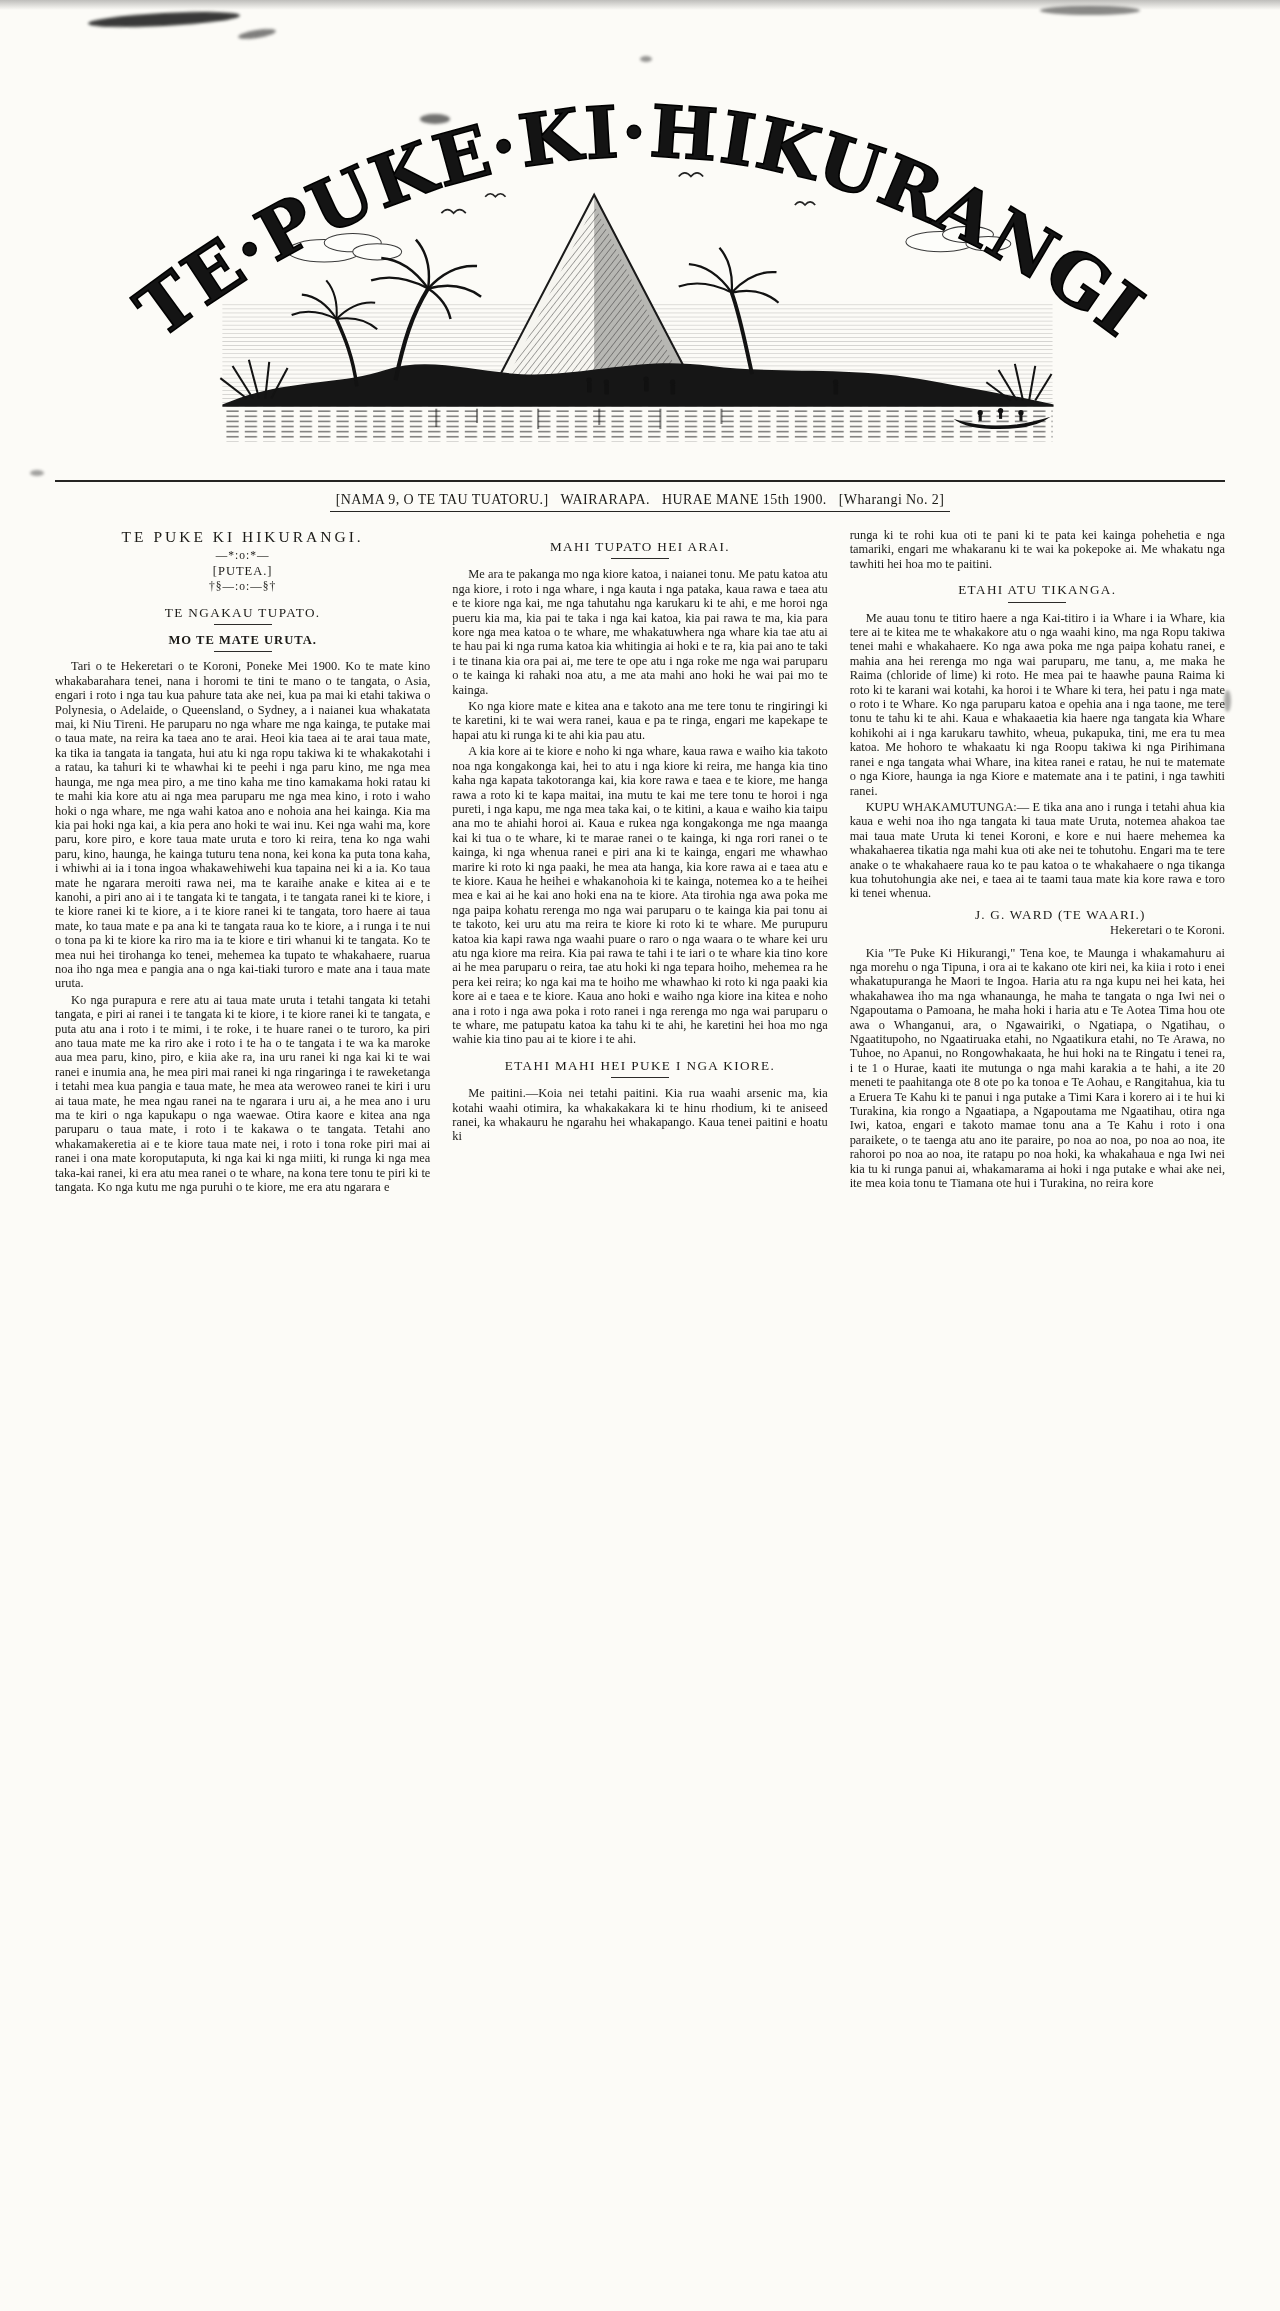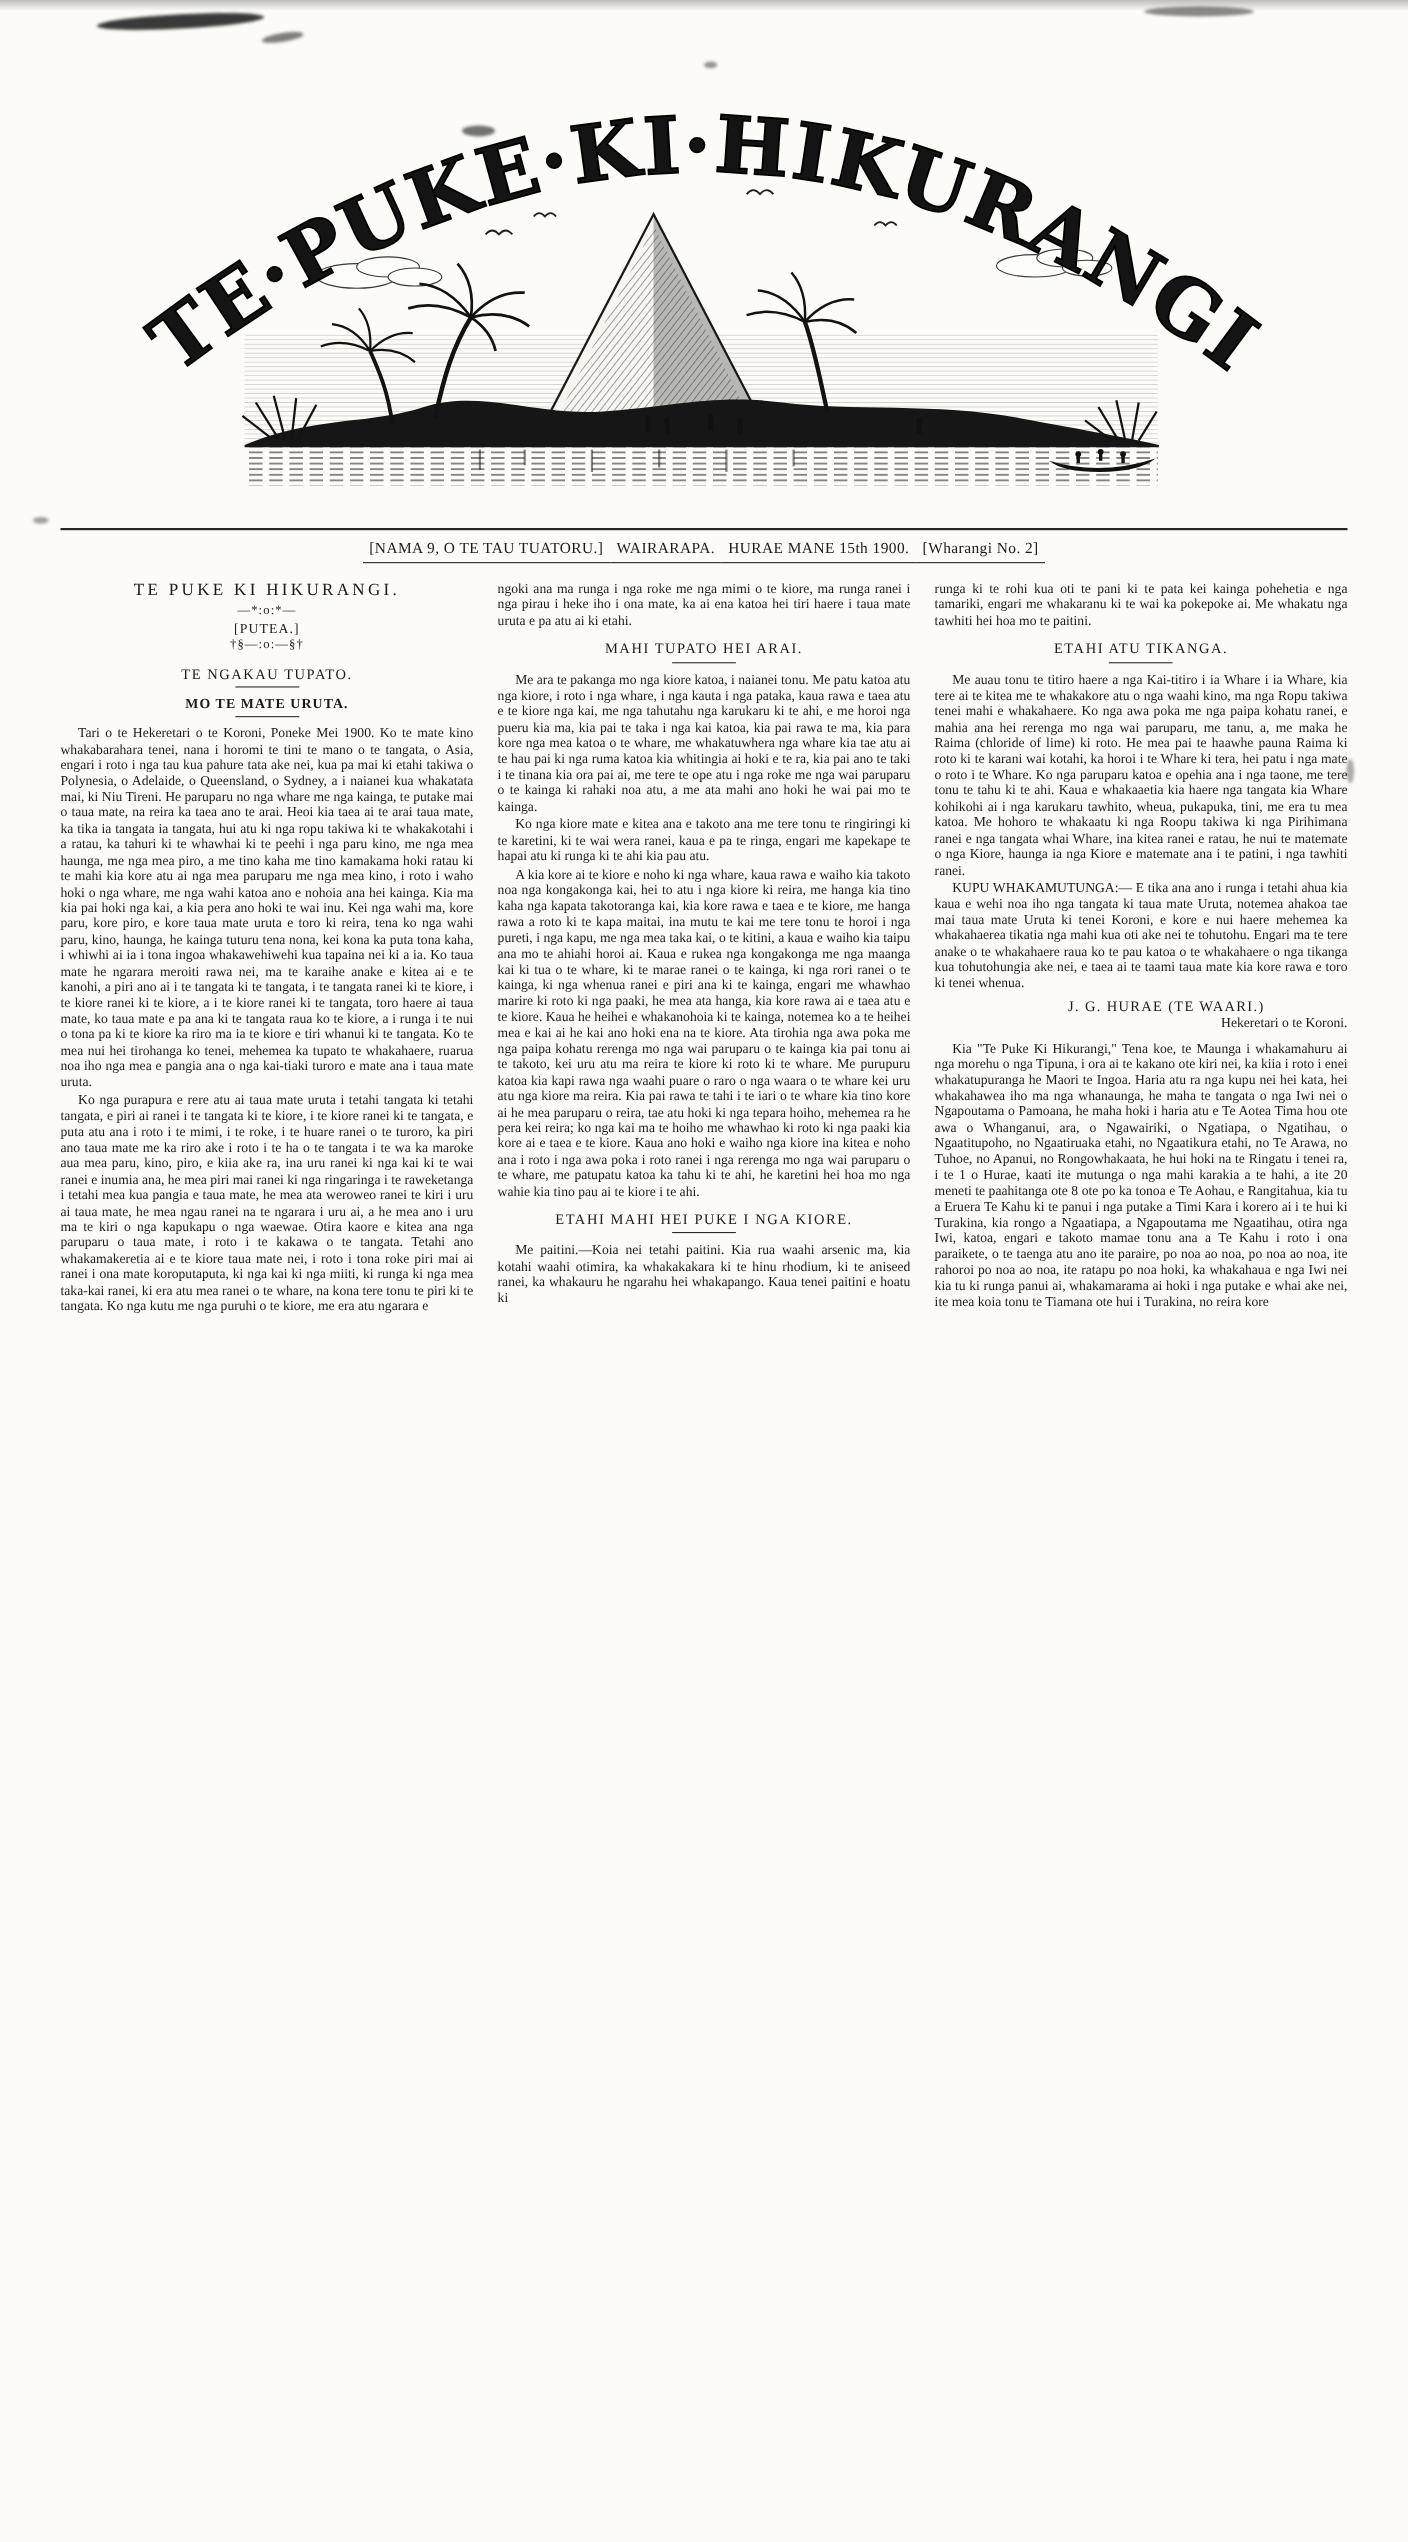--- a/index.html
+++ b/index.html
@@ -216,32 +216,31 @@
         <div class="blk masthead-line">TE PUKE KI HIKURANGI.</div>
         <div class="blk ornament">—*:o:*—</div>
         <div class="blk label">[PUTEA.]</div>
         <div class="blk ornament">†§—:o:—§†</div>
         <div class="blk heading">TE NGAKAU TUPATO.</div>
         <div class="blk subheading">MO TE MATE URUTA.</div>
         <p class="blk para">Tari o te Hekeretari o te Koroni, Poneke Mei 1900.  Ko te mate kino whakabarahara tenei, nana i horomi te tini te mano o te tangata, o Asia, engari i roto i nga tau kua pahure tata ake nei, kua pa mai ki etahi takiwa o Polynesia, o Adelaide, o Queensland, o Sydney, a i naianei kua whakatata mai, ki Niu Tireni.  He paruparu no nga whare me nga kainga, te putake mai o taua mate, na reira ka taea ano te arai.  Heoi kia taea ai te arai taua mate, ka tika ia tangata ia tangata, hui atu ki nga ropu takiwa ki te whakakotahi i a ratau, ka tahuri ki te whawhai ki te peehi i nga paru kino, me nga mea haunga, me nga mea piro, a me tino kaha me tino kamakama hoki ratau ki te mahi kia kore atu ai nga mea paruparu me nga mea kino, i roto i waho hoki o nga whare, me nga wahi katoa ano e nohoia ana hei kainga.  Kia ma kia pai hoki nga kai, a kia pera ano hoki te wai inu.  Kei nga wahi ma, kore paru, kore piro, e kore taua mate uruta e toro ki reira, tena ko nga wahi paru, kino, haunga, he kainga tuturu tena nona, kei kona ka puta tona kaha, i whiwhi ai ia i tona ingoa whakawehiwehi kua tapaina nei ki a ia.  Ko taua mate he ngarara meroiti rawa nei, ma te karaihe anake e kitea ai e te kanohi, a piri ano ai i te tangata ki te tangata, i te tangata ranei ki te kiore, i te kiore ranei ki te kiore, a i te kiore ranei ki te tangata, toro haere ai taua mate, ko taua mate e pa ana ki te tangata raua ko te kiore, a i runga i te nui o tona pa ki te kiore ka riro ma ia te kiore e tiri whanui ki te tangata.  Ko te mea nui hei tirohanga ko tenei, mehemea ka tupato te whakahaere, ruarua noa iho nga mea e pangia ana o nga kai-tiaki turoro e mate ana i taua mate uruta.</p>
         <p class="blk para">Ko nga purapura e rere atu ai taua mate uruta i tetahi tangata ki tetahi tangata, e piri ai ranei i te tangata ki te kiore, i te kiore ranei ki te tangata, e puta atu ana i roto i te mimi, i te roke, i te huare ranei o te turoro, ka piri ano taua mate me ka riro ake i roto i te ha o te tangata i te wa ka maroke aua mea paru, kino, piro, e kiia ake ra, ina uru ranei ki nga kai ki te wai ranei e inumia ana, he mea piri mai ranei ki nga ringaringa i te raweketanga i tetahi mea kua pangia e taua mate, he mea ata weroweo ranei te kiri i uru ai taua mate, he mea ngau ranei na te ngarara i uru ai, a he mea ano i uru ma te kiri o nga kapukapu o nga waewae.  Otira kaore e kitea ana nga paruparu o taua mate, i roto i te kakawa o te tangata.  Tetahi ano whakamakeretia ai e te kiore taua mate nei, i roto i tona roke piri mai ai ranei i ona mate koroputaputa, ki nga kai ki nga miiti, ki runga ki nga mea taka-kai ranei, ki era atu mea ranei o te whare, na kona tere tonu te piri ki te tangata.  Ko nga kutu me nga puruhi o te kiore, me era atu ngarara e</p>
       </div>
     <div class="col">
-        <p class="blk para-cont">ngoki ana ma runga i nga roke me nga mimi o te kiore, ma runga ranei i nga pirau i heke iho i ona mate, ka ai ena katoa hei tiri haere i taua mate uruta e pa atu ai ki etahi.</p>
         <div class="blk heading">MAHI TUPATO HEI ARAI.</div>
         <p class="blk para">Me ara te pakanga mo nga kiore katoa, i naianei tonu.  Me patu katoa atu nga kiore, i roto i nga whare, i nga kauta i nga pataka, kaua rawa e taea atu e te kiore nga kai, me nga tahutahu nga karukaru ki te ahi, e me horoi nga pueru kia ma, kia pai te taka i nga kai katoa, kia pai rawa te ma, kia para kore nga mea katoa o te whare, me whakatuwhera nga whare kia tae atu ai te hau pai ki nga ruma katoa kia whitingia ai hoki e te ra, kia pai ano te taki i te tinana kia ora pai ai, me tere te ope atu i nga roke me nga wai paruparu o te kainga ki rahaki noa atu, a me ata mahi ano hoki he wai pai mo te kainga.</p>
         <p class="blk para">Ko nga kiore mate e kitea ana e takoto ana me tere tonu te ringiringi ki te karetini, ki te wai wera ranei, kaua e pa te ringa, engari me kapekape te hapai atu ki runga ki te ahi kia pau atu.</p>
         <p class="blk para">A kia kore ai te kiore e noho ki nga whare, kaua rawa e waiho kia takoto noa nga kongakonga kai, hei to atu i nga kiore ki reira, me hanga kia tino kaha nga kapata takotoranga kai, kia kore rawa e taea e te kiore, me hanga rawa a roto ki te kapa maitai, ina mutu te kai me tere tonu te horoi i nga pureti, i nga kapu, me nga mea taka kai, o te kitini, a kaua e waiho kia taipu ana mo te ahiahi horoi ai.  Kaua e rukea nga kongakonga me nga maanga kai ki tua o te whare, ki te marae ranei o te kainga, ki nga rori ranei o te kainga, ki nga whenua ranei e piri ana ki te kainga, engari me whawhao marire ki roto ki nga paaki, he mea ata hanga, kia kore rawa ai e taea atu e te kiore.  Kaua he heihei e whakanohoia ki te kainga, notemea ko a te heihei mea e kai ai he kai ano hoki ena na te kiore.  Ata tirohia nga awa poka me nga paipa kohatu rerenga mo nga wai paruparu o te kainga kia pai tonu ai te takoto, kei uru atu ma reira te kiore ki roto ki te whare.  Me purupuru katoa kia kapi rawa nga waahi puare o raro o nga waara o te whare kei uru atu nga kiore ma reira.  Kia pai rawa te tahi i te iari o te whare kia tino kore ai he mea paruparu o reira, tae atu hoki ki nga tepara hoiho, mehemea ra he pera kei reira; ko nga kai ma te hoiho me whawhao ki roto ki nga paaki kia kore ai e taea e te kiore.  Kaua ano hoki e waiho nga kiore ina kitea e noho ana i roto i nga awa poka i roto ranei i nga rerenga mo nga wai paruparu o te whare, me patupatu katoa ka tahu ki te ahi, he karetini hei hoa mo nga wahie kia tino pau ai te kiore i te ahi.</p>
         <div class="blk heading">ETAHI MAHI HEI PUKE I NGA KIORE.</div>
         <p class="blk para">Me paitini.—Koia nei tetahi paitini.  Kia rua waahi arsenic ma, kia kotahi waahi otimira, ka whakakakara ki te hinu rhodium, ki te aniseed ranei, ka whakauru he ngarahu hei whakapango.  Kaua tenei paitini e hoatu ki</p>
       </div>
     <div class="col">
         <p class="blk para-cont">runga ki te rohi kua oti te pani ki te pata kei kainga pohehetia e nga tamariki, engari me whakaranu ki te wai ka pokepoke ai.  Me whakatu nga tawhiti hei hoa mo te paitini.</p>
         <div class="blk heading">ETAHI ATU TIKANGA.</div>
         <p class="blk para">Me auau tonu te titiro haere a nga Kai-titiro i ia Whare i ia Whare, kia tere ai te kitea me te whakakore atu o nga waahi kino, ma nga Ropu takiwa tenei mahi e whakahaere.  Ko nga awa poka me nga paipa kohatu ranei, e mahia ana hei rerenga mo nga wai paruparu, me tanu, a, me maka he Raima (chloride of lime) ki roto.  He mea pai te haawhe pauna Raima ki roto ki te karani wai kotahi, ka horoi i te Whare ki tera, hei patu i nga mate o roto i te Whare.  Ko nga paruparu katoa e opehia ana i nga taone, me tere tonu te tahu ki te ahi.  Kaua e whakaaetia kia haere nga tangata kia Whare kohikohi ai i nga karukaru tawhito, wheua, pukapuka, tini, me era tu mea katoa.  Me hohoro te whakaatu ki nga Roopu takiwa ki nga Pirihimana ranei e nga tangata whai Whare, ina kitea ranei e ratau, he nui te matemate o nga Kiore, haunga ia nga Kiore e matemate ana i te patini, i nga tawhiti ranei.</p>
         <p class="blk para">KUPU WHAKAMUTUNGA:— E tika ana ano i runga i tetahi ahua kia kaua e wehi noa iho nga tangata ki taua mate Uruta, notemea ahakoa tae mai taua mate Uruta ki tenei Koroni, e kore e nui haere mehemea ka whakahaerea tikatia nga mahi kua oti ake nei te tohutohu.  Engari ma te tere anake o te whakahaere raua ko te pau katoa o te whakahaere o nga tikanga kua tohutohungia ake nei, e taea ai te taami taua mate kia kore rawa e toro ki tenei whenua.</p>
-        <div class="blk sig">J. G. HURAE (TE WAARI.)</div>
+        <div class="blk sig">J. G. WARD (TE WAARI.)</div>
         <div class="blk sig-sub">Hekeretari o te Koroni.</div>
         <p class="blk para">Kia "Te Puke Ki Hikurangi," Tena koe, te Maunga i whakamahuru ai nga morehu o nga Tipuna, i ora ai te kakano ote kiri nei, ka kiia i roto i enei whakatupuranga he Maori te Ingoa.  Haria atu ra nga kupu nei hei kata, hei whakahawea iho ma nga whanaunga, he maha te tangata o nga Iwi nei o Ngapoutama o Pamoana, he maha hoki i haria atu e Te Aotea Tima hou ote awa o Whanganui, ara, o Ngawairiki, o Ngatiapa, o Ngatihau, o Ngaatitupoho, no Ngaatiruaka etahi, no Ngaatikura etahi, no Te Arawa, no Tuhoe, no Apanui, no Rongowhakaata, he hui hoki na te Ringatu i tenei ra, i te 1 o Hurae, kaati ite mutunga o nga mahi karakia a te hahi, a ite 20 meneti te paahitanga ote 8 ote po ka tonoa e Te Aohau, e Rangitahua, kia tu a Eruera Te Kahu ki te panui i nga putake a Timi Kara i korero ai i te hui ki Turakina, kia rongo a Ngaatiapa, a Ngapoutama me Ngaatihau, otira nga Iwi, katoa, engari e takoto mamae tonu ana a Te Kahu i roto i ona paraikete, o te taenga atu ano ite paraire, po noa ao noa, po noa ao noa, ite rahoroi po noa ao noa, ite ratapu po noa hoki, ka whakahaua e nga Iwi nei kia tu ki runga panui ai, whakamarama ai hoki i nga putake e whai ake nei, ite mea koia tonu te Tiamana ote hui i Turakina, no reira kore</p>
       </div>
   </div>
 
 </div>
 
 </body></html>

